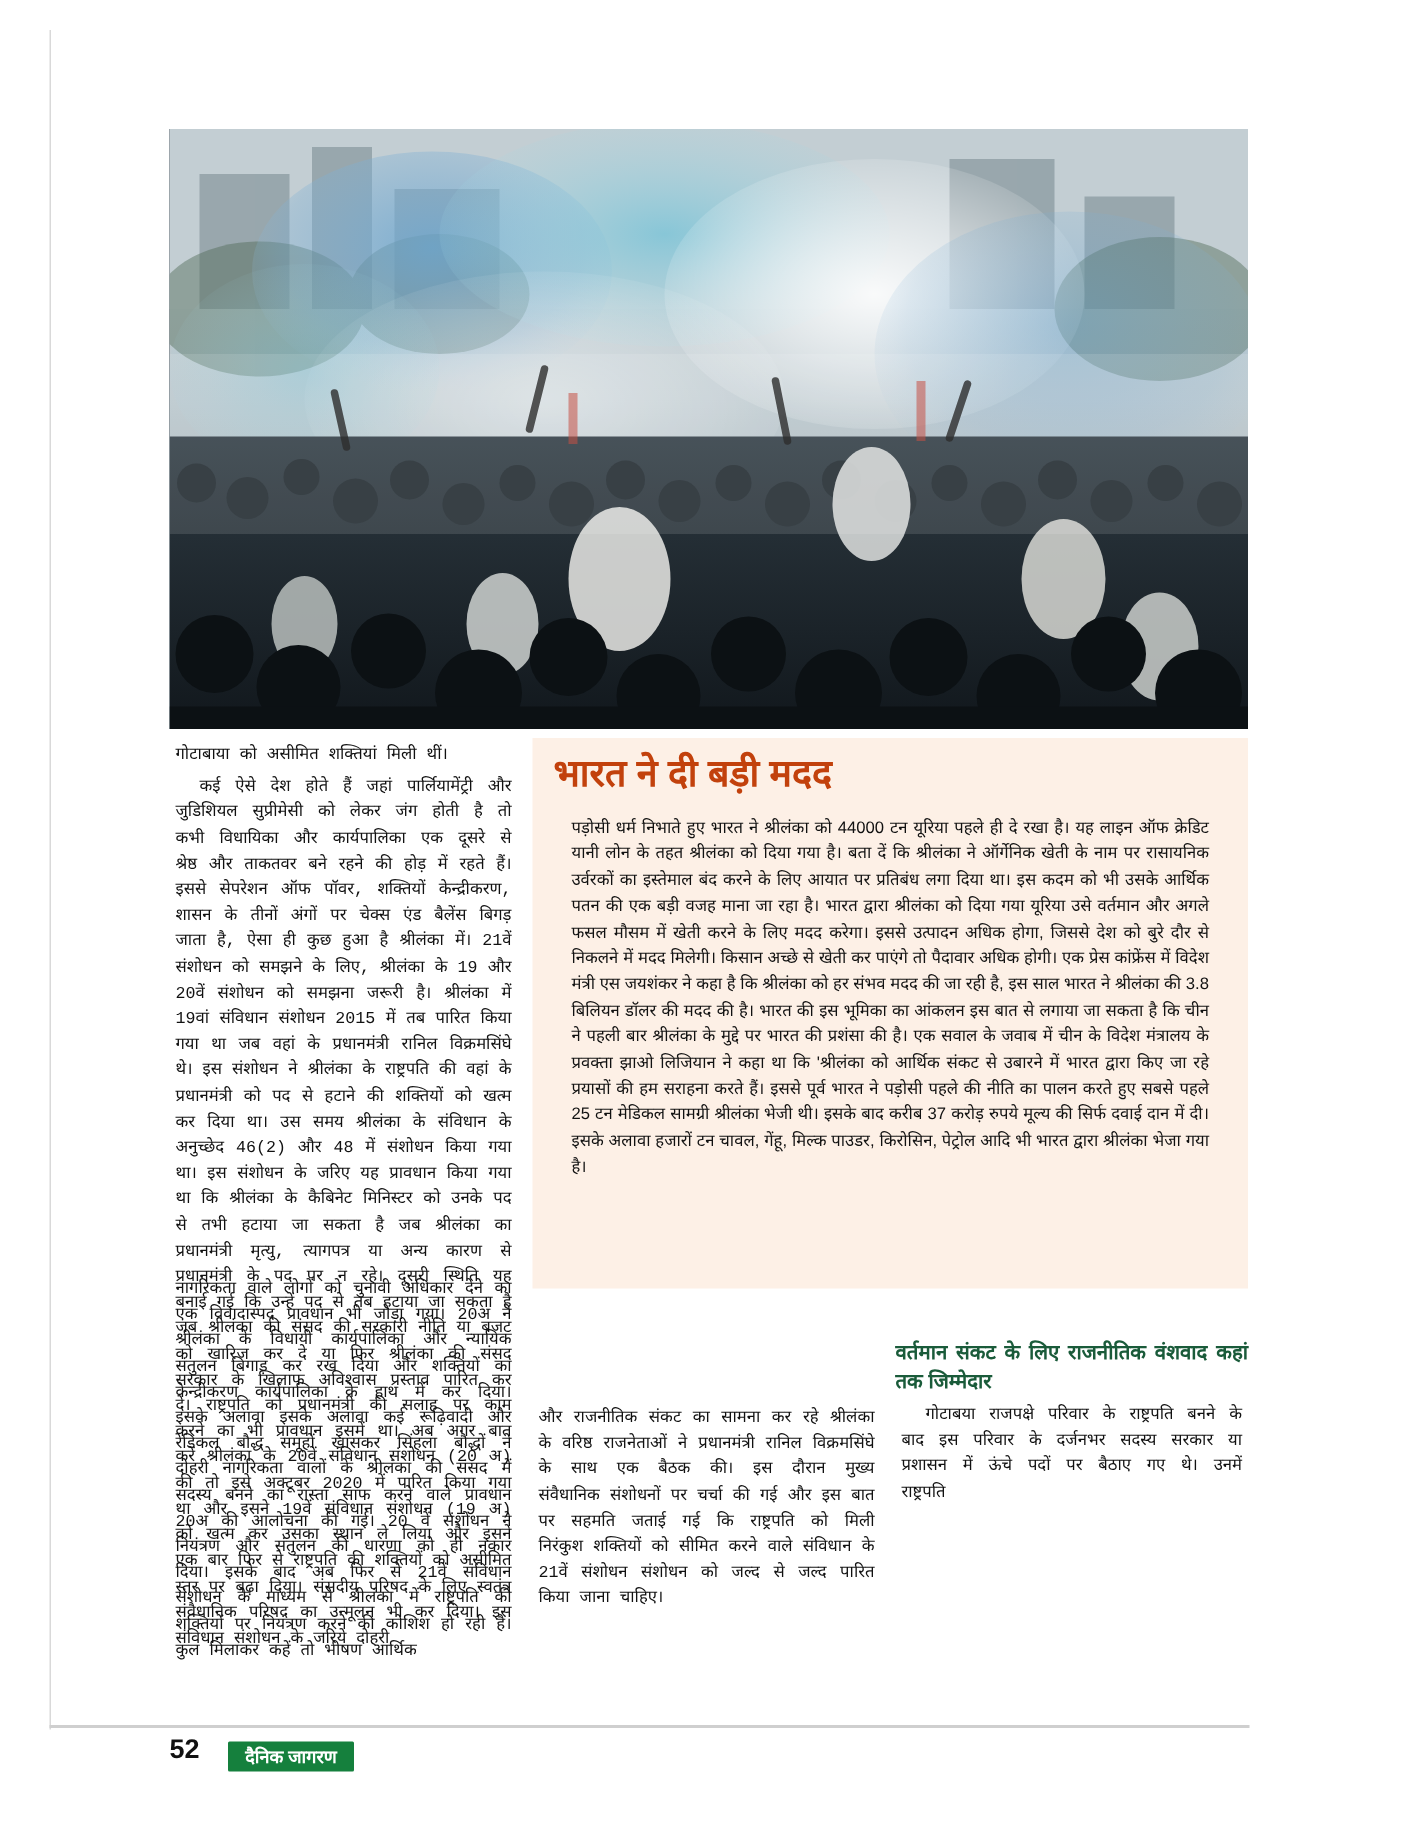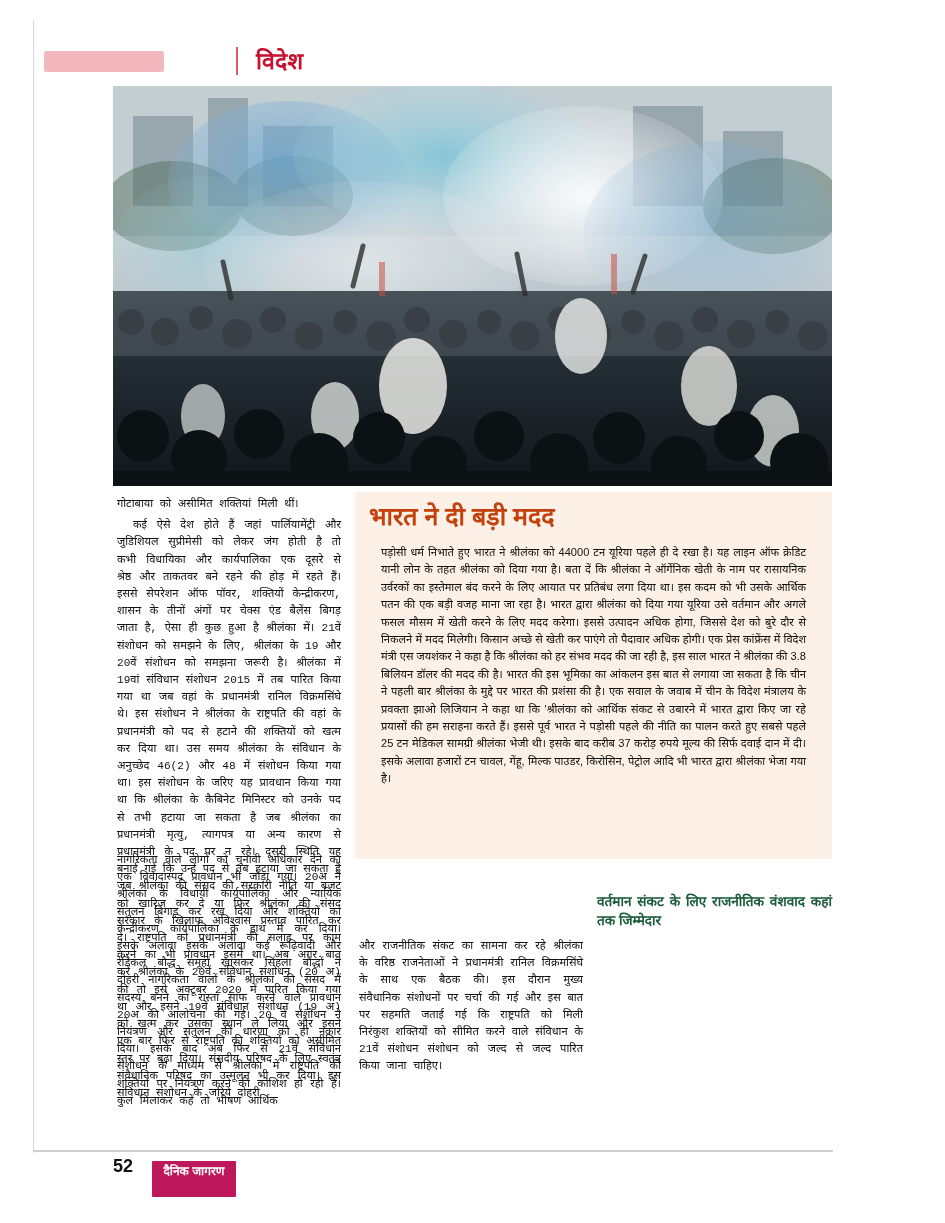--- a/index.html
+++ b/index.html
@@ -160,22 +160,22 @@
     font-family: "Liberation Sans", sans-serif;
     font-size: 18px;
     font-weight: bold;
     color: #111;
   }
   .mast {
     position: absolute;
     left: 152px;
     top: 1161px;
     width: 84px;
-    height: 36px;
-    background: #be185d;
+    height: 20px;
+    background: #15803d;
     border-radius: 1px;
   }
   .mast-text {
     position: absolute;
     left: 0;
     top: 0;
     width: 84px;
     height: 20px;
     line-height: 20px;
     text-align: center;
@@ -185,25 +185,20 @@
     font-weight: bold;
   }
 </style>
 </head>
 <body>
 
 <div class="page">
 
   <div class="left-rule"></div>
 
-  <div class="header">
-    <div class="header-tab"></div>
-    <div class="header-divider"></div>
-    <div class="header-title">विदेश</div>
-  </div>
 
   <div class="photo">
     <svg width="719" height="400" viewBox="0 0 719 400" xmlns="http://www.w3.org/2000/svg">
       <defs>
         <linearGradient id="sky" x1="0" y1="0" x2="0" y2="1">
           <stop offset="0%" stop-color="#cfd9dd"></stop>
           <stop offset="45%" stop-color="#b9c6cc"></stop>
           <stop offset="100%" stop-color="#8d9aa0"></stop>
         </linearGradient>
         <radialGradient id="smokeBlue" cx="50%" cy="40%" r="60%">
@@ -332,20 +327,21 @@
   <div class="col" id="col1-bot">
     <p>नागरिकता वाले लोगों को चुनावी अधिकार देने का एक विवादास्पद प्रावधान भी जोड़ा गया। 20अ ने श्रीलंका के विधायी कार्यपालिका और न्यायिक संतुलन बिगाड़ कर रख दिया और शक्तियों का केन्द्रीकरण कार्यपालिका के हाथ में कर दिया। इसके अलावा इसके अलावा कई रूढ़िवादी और रेडिकल बौद्ध समूहों खासकर सिंहला बौद्धों ने दोहरी नागरिकता वालों के श्रीलंका की संसद में सदस्य बनने का रास्ता साफ करने वाले प्रावधान 20अ की आलोचना की गई। 20 वें संशोधन ने नियंत्रण और संतुलन की धारणा को ही नकार दिया। इसके बाद अब फिर से 21वें संविधान संशोधन के माध्यम से श्रीलंका में राष्ट्रपति की शक्तियों पर नियंत्रण करने की कोशिश हो रही है। कुल मिलाकर कहें तो भीषण आर्थिक</p>
   </div>
 
   <div class="col" id="col2-bot">
     <p>और राजनीतिक संकट का सामना कर रहे श्रीलंका के वरिष्ठ राजनेताओं ने प्रधानमंत्री रानिल विक्रमसिंघे के साथ एक बैठक की। इस दौरान मुख्य संवैधानिक संशोधनों पर चर्चा की गई और इस बात पर सहमति जताई गई कि राष्ट्रपति को मिली निरंकुश शक्तियों को सीमित करने वाले संविधान के 21वें संशोधन संशोधन को जल्द से जल्द पारित किया जाना चाहिए।</p>
   </div>
 
   <div class="col" id="col3-bot">
     <div class="subhead">वर्तमान संकट के लिए राजनीतिक वंशवाद कहां तक जिम्मेदार</div>
+    <p class="ind">गोटाबया राजपक्षे परिवार के राष्ट्रपति बनने के बाद इस परिवार के दर्जनभर सदस्य सरकार या प्रशासन में ऊंचे पदों पर बैठाए गए थे। उनमें राष्ट्रपति</p>
   </div>
 
   <div class="footer-rule"></div>
   <div class="page-num">52</div>
   <div class="mast">
     <div class="mast-text">दैनिक जागरण</div>
   </div>
 
 </div>
 

